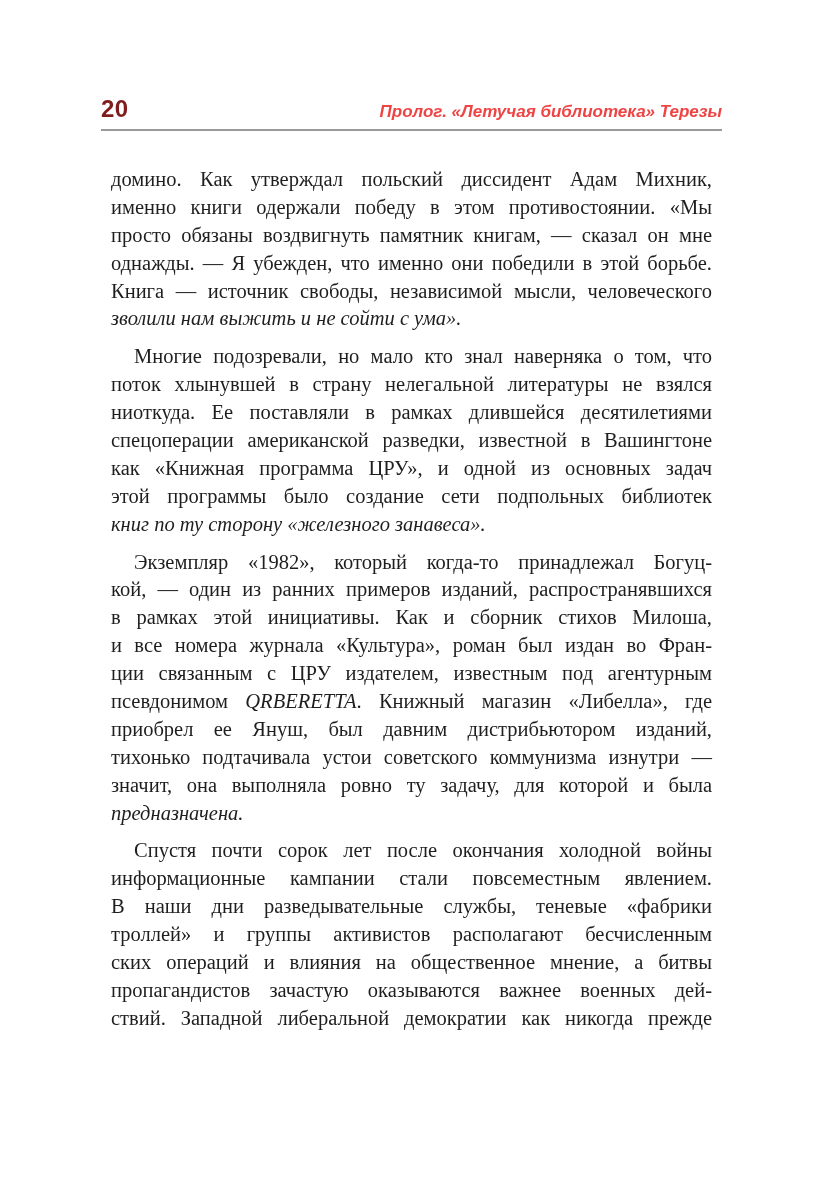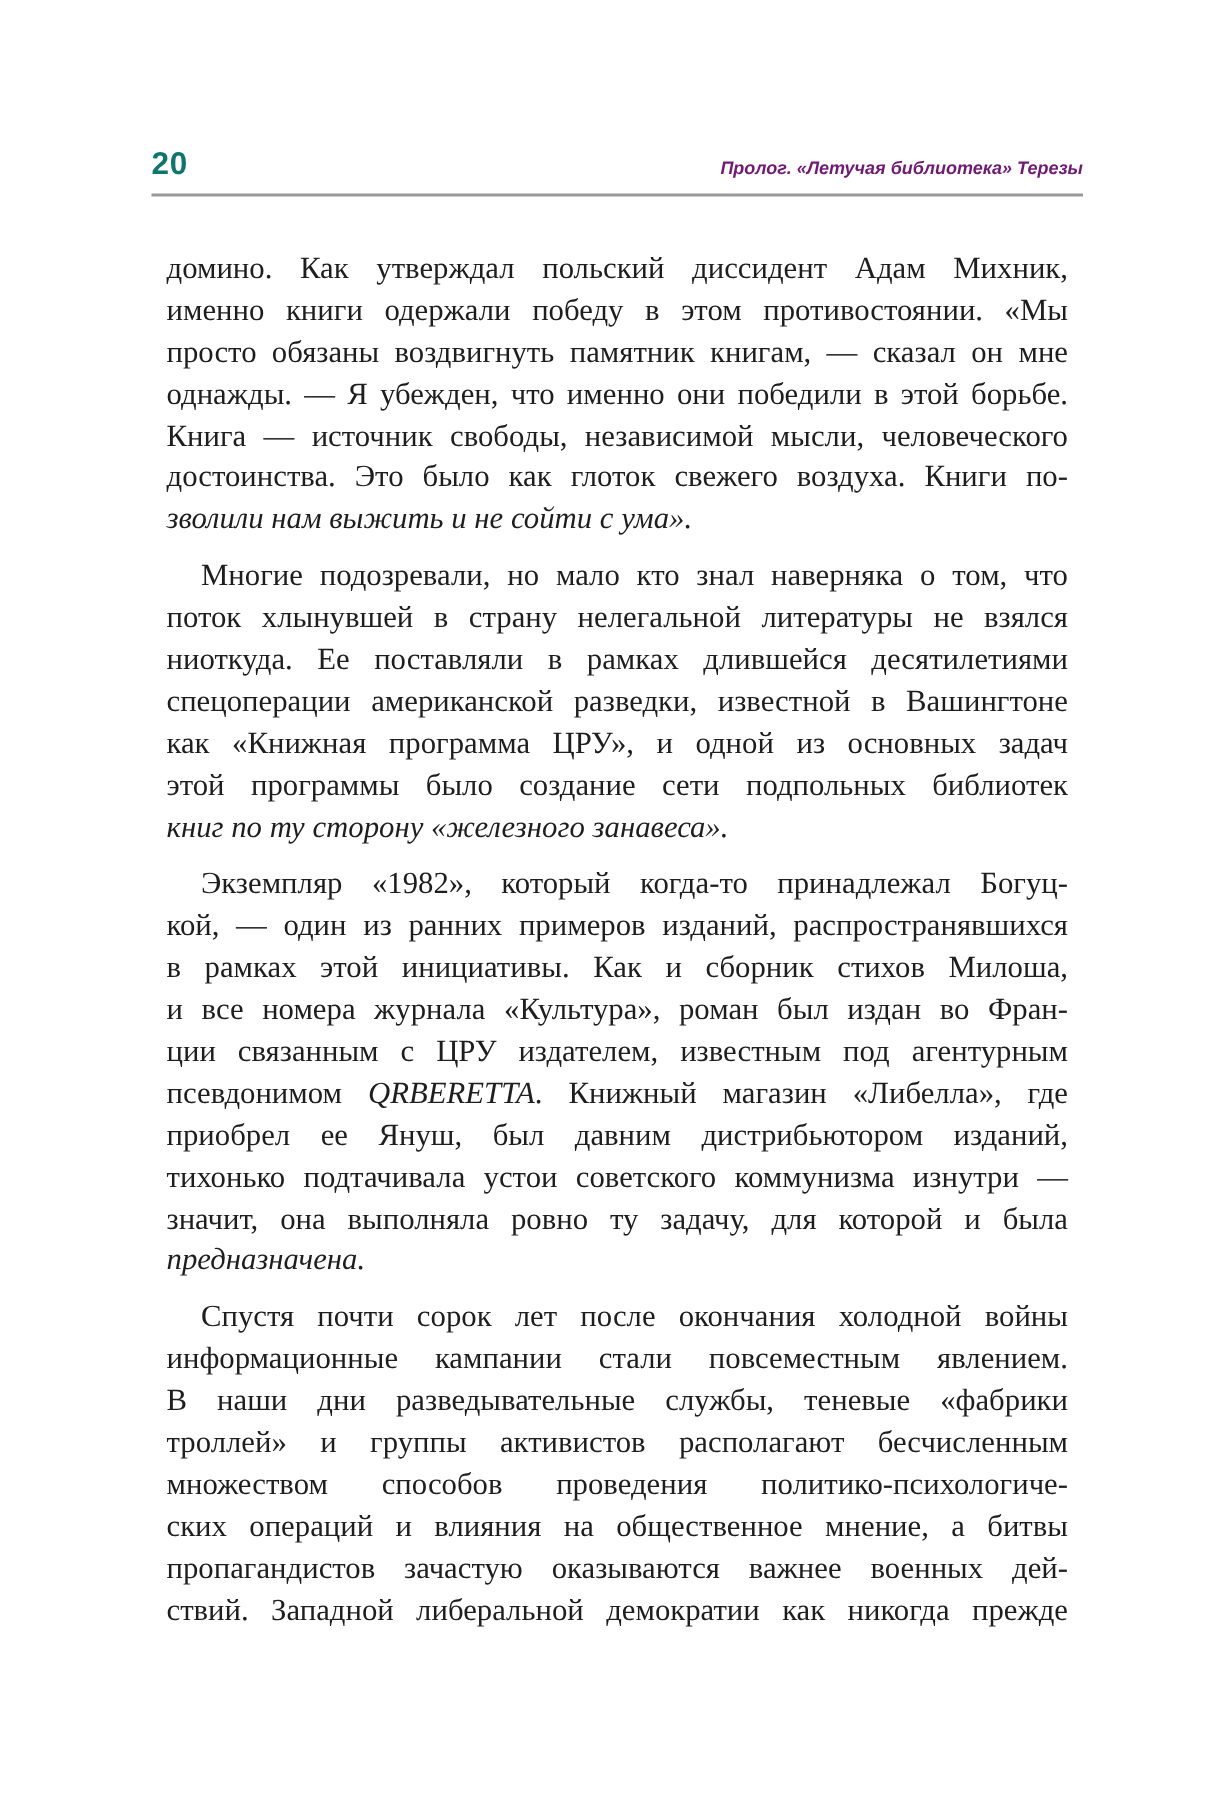--- a/index.html
+++ b/index.html
@@ -24,32 +24,32 @@
   }
   .page-header {
     display: flex;
     justify-content: space-between;
     align-items: baseline;
     padding-top: 80px;
   }
   .page-number {
     font-family: "Liberation Sans", "DejaVu Sans", sans-serif;
     font-weight: 700;
-    font-size: 21px;
+    font-size: 24px;
     line-height: 24px;
-    color: #0f766e;
+    color: #7f1d1d;
     letter-spacing: 0.5px;
   }
   .running-head {
     font-family: "Liberation Sans", "DejaVu Sans", sans-serif;
     font-style: italic;
     font-weight: 600;
-    font-size: 12px;
+    font-size: 17px;
     line-height: 24px;
-    color: #701a75;
+    color: #ef4444;
     margin-top: 20px;
   }
   .header-rule {
     margin-top: 5px;
     height: 2px;
     background: #9a9a9a;
   }
   .page-body {
     margin-top: 35px;
     font-size: 20.5px;
@@ -86,21 +86,20 @@
       <span class="running-head">Пролог. «Летучая библиотека» Терезы</span>
     </header>
     <div class="header-rule"></div>
     <main class="page-body" id="page-body">
         <div class="paragraph">
           <div class="line" style=""><span>домино. Как утверждал польский диссидент Адам Михник,</span></div>
           <div class="line" style=""><span>именно книги одержали победу в этом противостоянии. «Мы</span></div>
           <div class="line" style=""><span>просто обязаны воздвигнуть памятник книгам, — сказал он мне</span></div>
           <div class="line" style=""><span>однажды. — Я убежден, что именно они победили в этой борьбе.</span></div>
           <div class="line" style=""><span>Книга — источник свободы, независимой мысли, человеческого</span></div>
-          <div class="line" style=""><span>достоинства. Это было как глоток свежего воздуха. Книги по-</span></div>
           <div class="line para-end" style=""><span>зволили нам выжить и не сойти с ума».</span></div>
         </div>
         <div class="paragraph">
           <div class="line indent" style=""><span>Многие подозревали, но мало кто знал наверняка о том, что</span></div>
           <div class="line" style=""><span>поток хлынувшей в страну нелегальной литературы не взялся</span></div>
           <div class="line" style=""><span>ниоткуда. Ее поставляли в рамках длившейся десятилетиями</span></div>
           <div class="line" style=""><span>спецоперации американской разведки, известной в Вашингтоне</span></div>
           <div class="line" style=""><span>как «Книжная программа ЦРУ», и одной из основных задач</span></div>
           <div class="line" style=""><span>этой программы было создание сети подпольных библиотек</span></div>
           <div class="line para-end" style=""><span>книг по ту сторону «железного занавеса».</span></div>
@@ -115,20 +114,19 @@
           <div class="line" style=""><span>приобрел ее Януш, был давним дистрибьютором изданий,</span></div>
           <div class="line" style=""><span>тихонько подтачивала устои советского коммунизма изнутри —</span></div>
           <div class="line" style=""><span>значит, она выполняла ровно ту задачу, для которой и была</span></div>
           <div class="line para-end" style=""><span>предназначена.</span></div>
         </div>
         <div class="paragraph">
           <div class="line indent" style=""><span>Спустя почти сорок лет после окончания холодной войны</span></div>
           <div class="line" style=""><span>информационные кампании стали повсеместным явлением.</span></div>
           <div class="line" style=""><span>В наши дни разведывательные службы, теневые «фабрики</span></div>
           <div class="line" style=""><span>троллей» и группы активистов располагают бесчисленным</span></div>
-          <div class="line" style=""><span>множеством способов проведения политико-психологиче-</span></div>
           <div class="line" style=""><span>ских операций и влияния на общественное мнение, а битвы</span></div>
           <div class="line" style=""><span>пропагандистов зачастую оказываются важнее военных дей-</span></div>
           <div class="line" style=""><span>ствий. Западной либеральной демократии как никогда прежде</span></div>
         </div>
       </main>
   </div>
 </div>
 
 </body></html>

